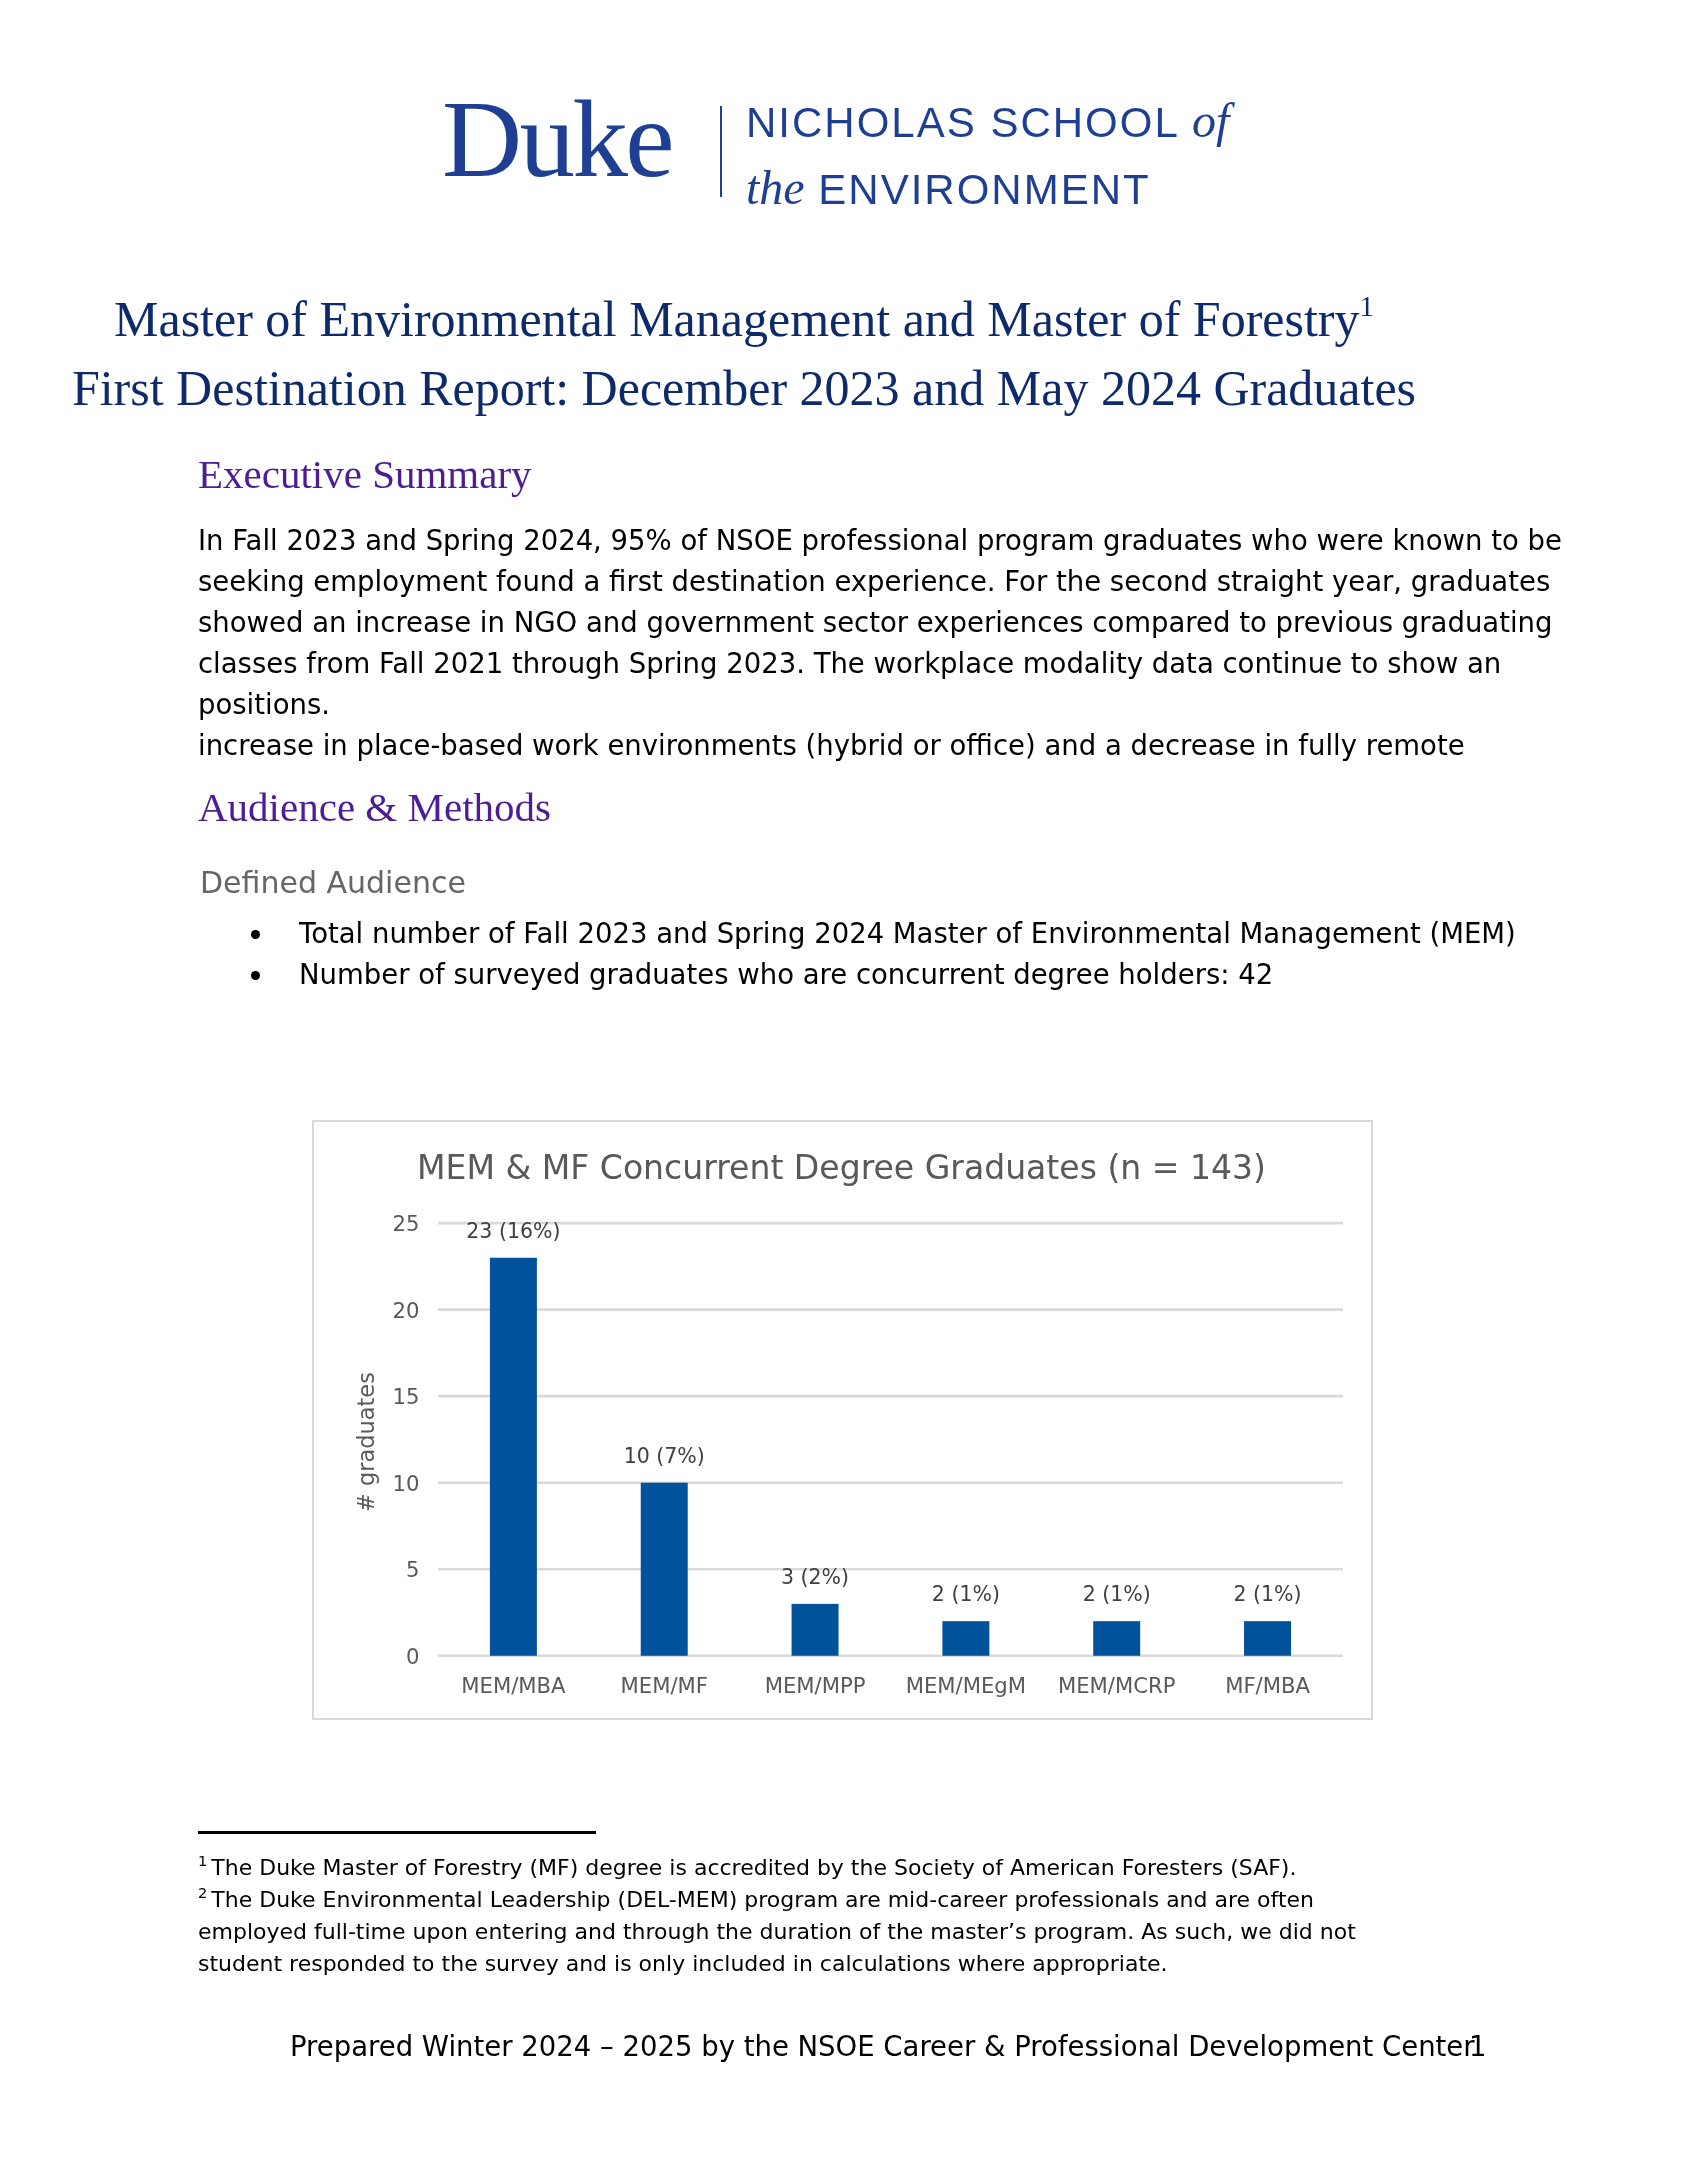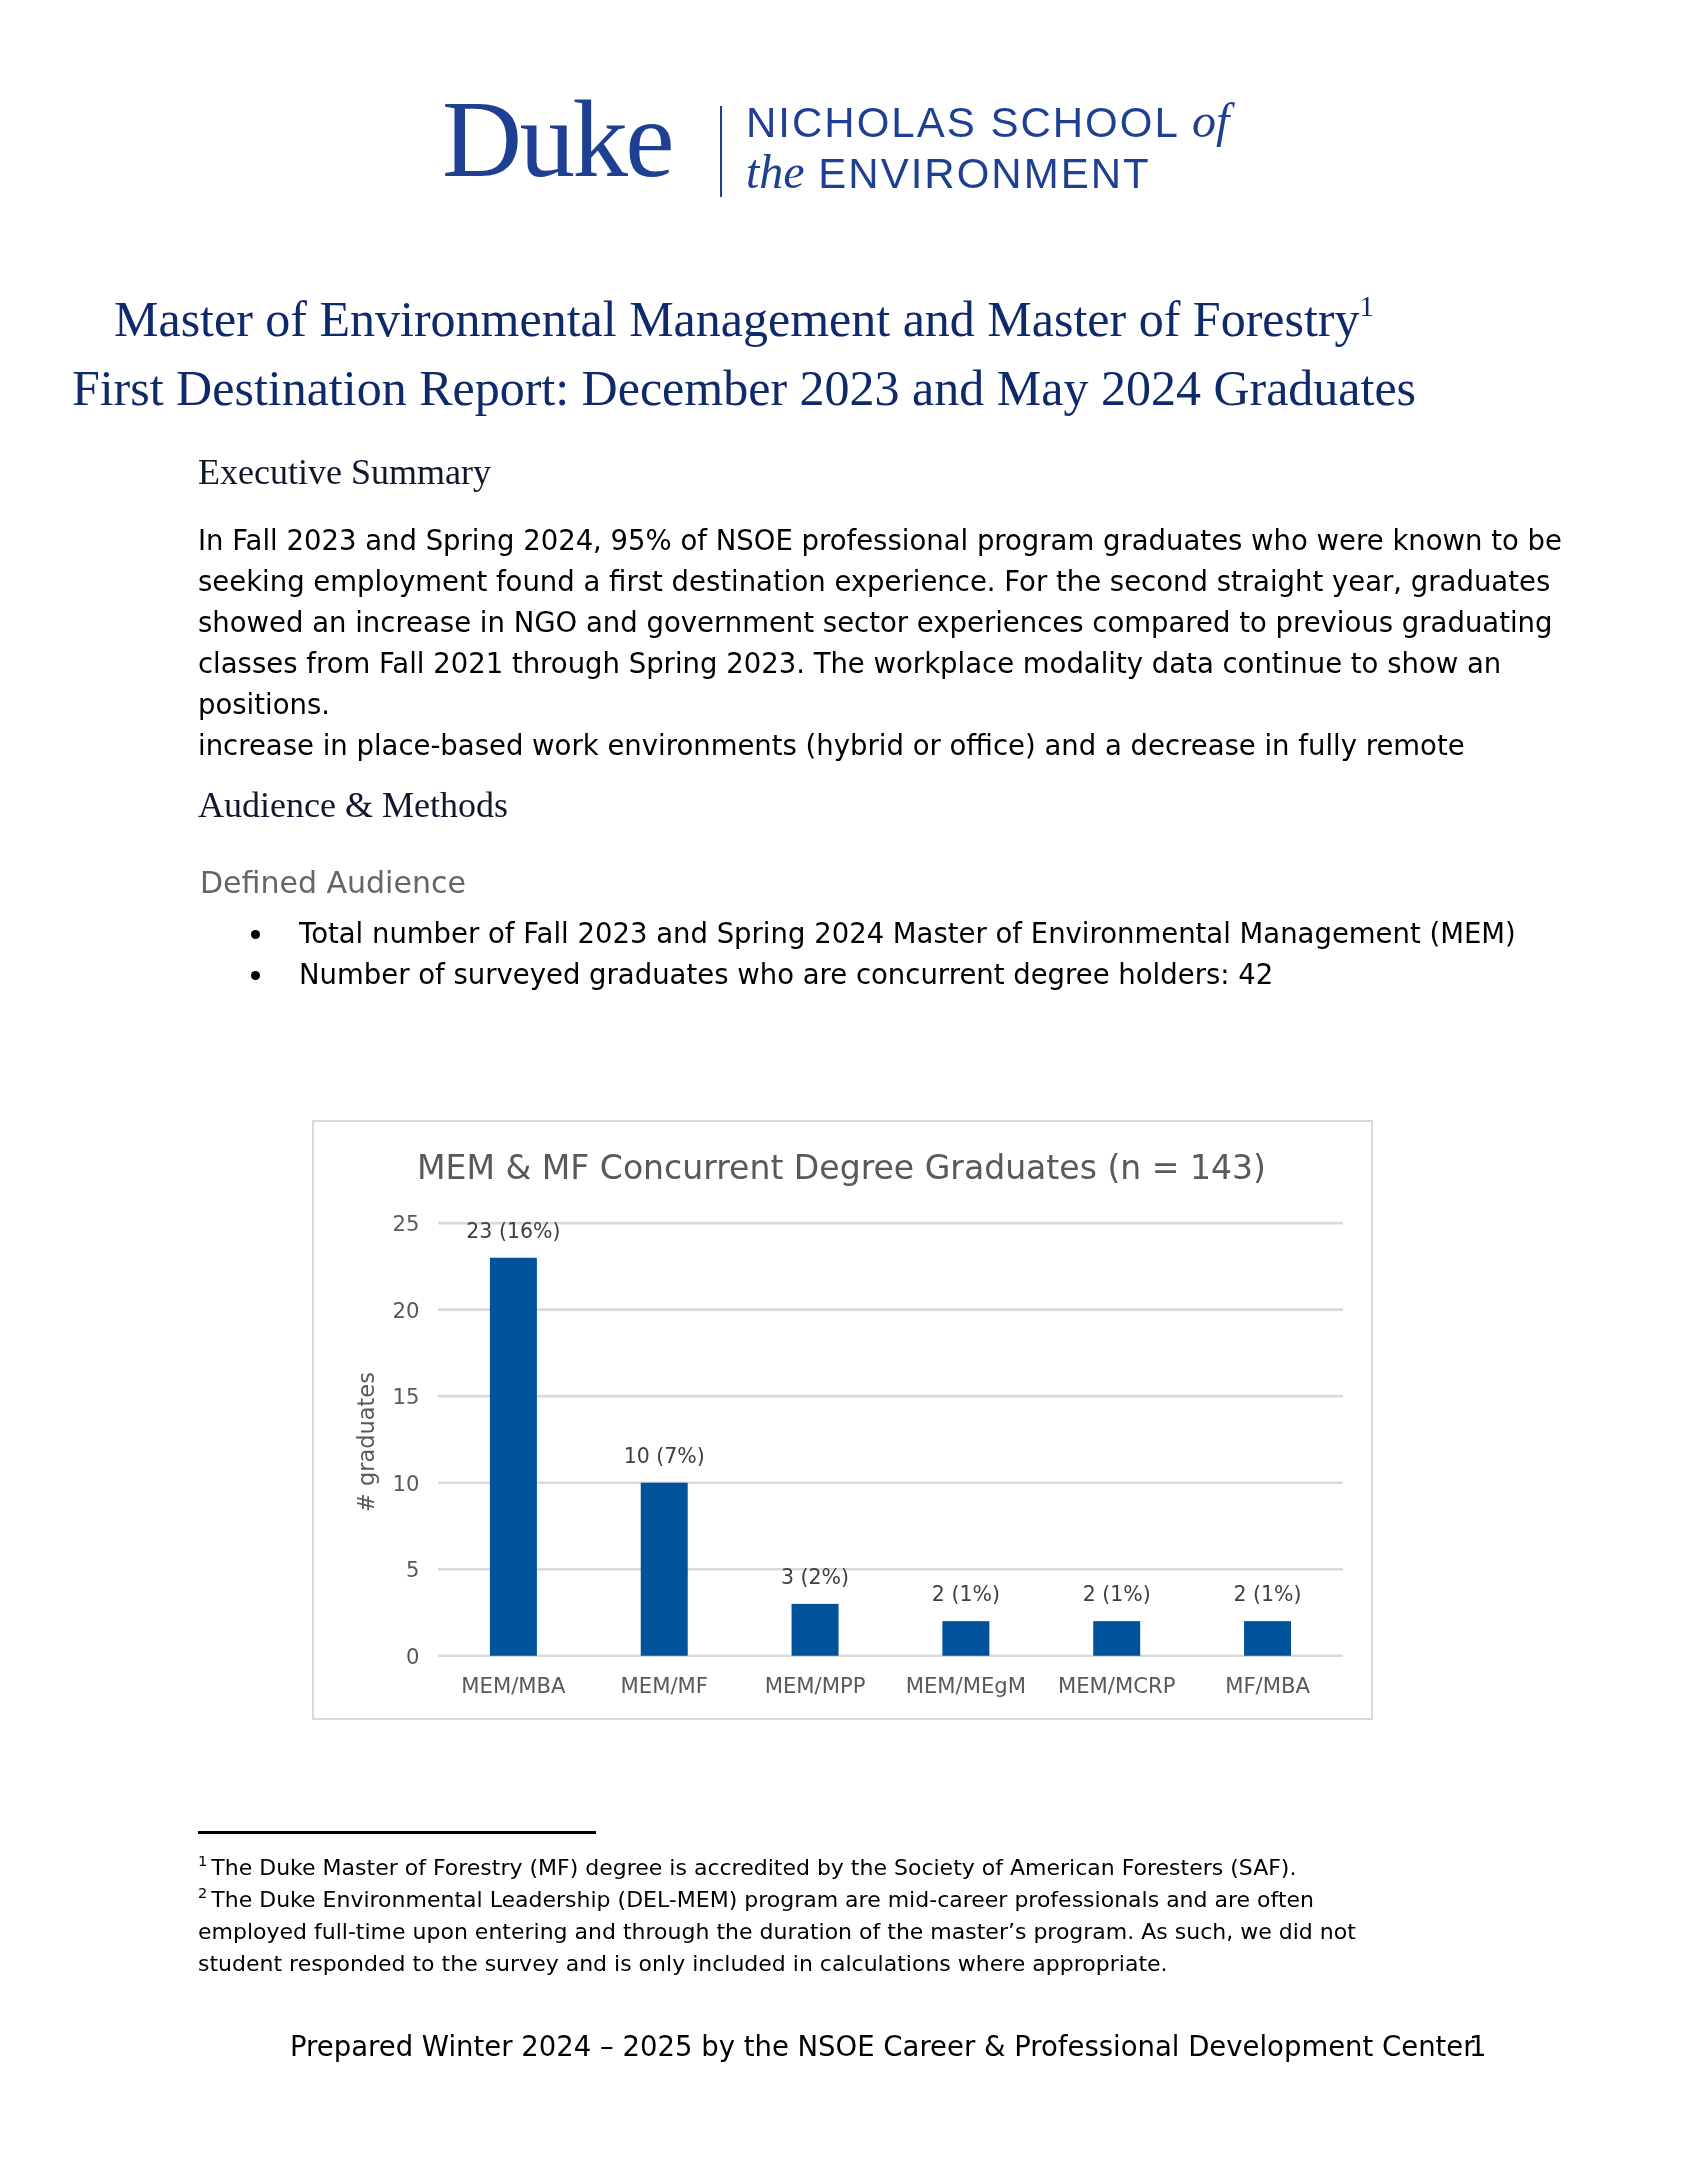--- a/index.html
+++ b/index.html
@@ -8,32 +8,32 @@
   .abs { position: absolute; }
 
   
   #logo { left: 0; top: 0; }
   .logo-duke { position: absolute; left: 442px; top: 83px; font-family: "Liberation Serif", "DejaVu Serif", serif;
                font-size: 111px; line-height: 1; color: #1f3f93; letter-spacing: -2.6px; }
   .logo-divider { position: absolute; left: 720px; top: 106px; width: 2px; height: 91px; background: #1f3f93; }
   .logo-line1, .logo-line2 { position: absolute; left: 746px; font-family: "Liberation Sans", "DejaVu Sans", sans-serif;
                font-size: 42px; color: #1f3f93; letter-spacing: 2px; line-height: 1; white-space: nowrap; }
   .logo-line1 { top: 97px; }
-  .logo-line2 { top: 148px; }
+  .logo-line2 { top: 164px; }
   .logo-it { font-family: "Liberation Serif", "DejaVu Serif", serif; font-style: italic; font-size: 48px; letter-spacing: 0; }
 
   
   .title { position: absolute; left: 0; width: 1488px; text-align: center;
            font-family: "Liberation Serif", "DejaVu Serif", serif; color: #0f2a6b; font-size: 50px; line-height: 1; white-space: nowrap; }
   .title sup { font-size: 29px; vertical-align: 20px; line-height: 0; }
   #title-1 { top: 294px; }
   #title-2 { top: 363px; }
 
-  .h1 { position: absolute; left: 198px; font-family: "Liberation Serif", "DejaVu Serif", serif; color: #0f172a;
-        font-size: 36px; line-height: 1; white-space: nowrap; }
+  .h1 { position: absolute; left: 198px; font-family: "Liberation Serif", "DejaVu Serif", serif; color: #4c1d95;
+        font-size: 41px; line-height: 1; white-space: nowrap; }
   #exec-heading { top: 454px; }
   #aud-heading { top: 787px; }
 
   .h2 { position: absolute; left: 200px; top: 868px; font-family: "DejaVu Sans", sans-serif; color: #666666;
         font-size: 30px; line-height: 1; white-space: nowrap; }
 
   .body-text { position: absolute; left: 198px; width: 1297px; font-size: 27.5px; line-height: 41px; color: #000; }
   .body-line { display: block; white-space: nowrap; }
   #exec-para { top: 520px; }
 

